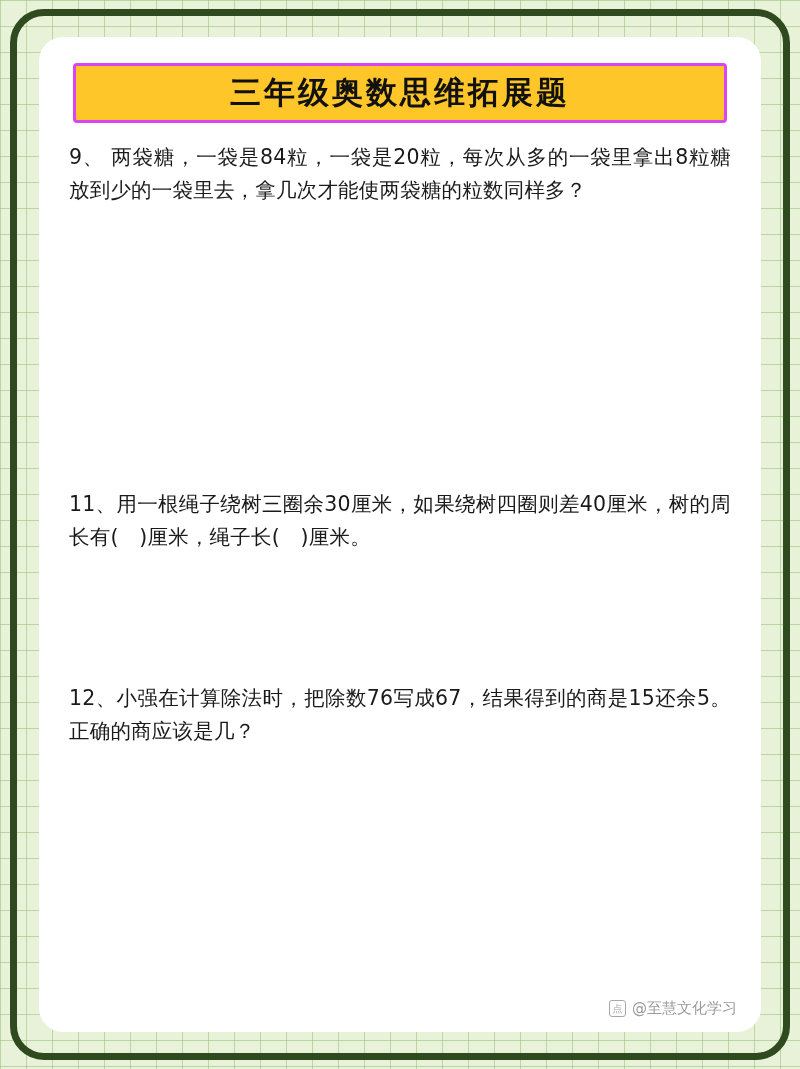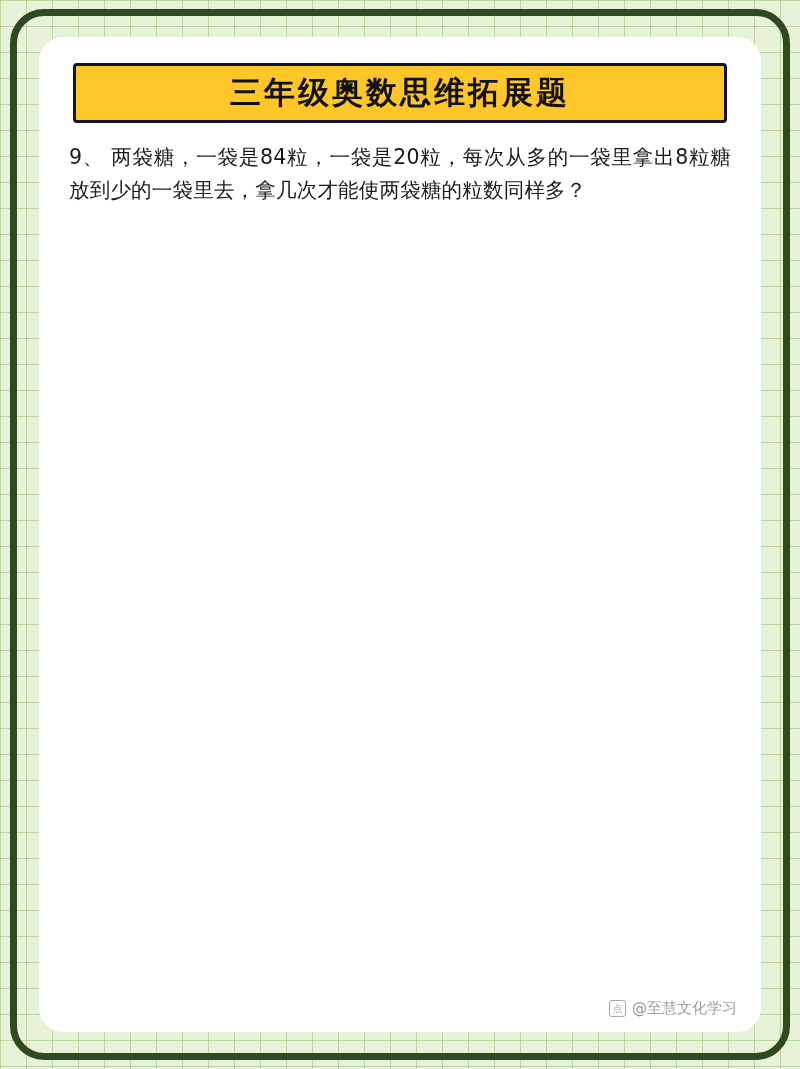--- a/index.html
+++ b/index.html
@@ -52,21 +52,21 @@
     box-sizing: border-box;
     overflow: hidden;
   }
 
   
   .title-wrap {
     margin: 26px 34px 0 34px;
   }
   .title-banner {
     background: #ffc629;
-    border: 3px solid #0f172a;
+    border: 3px solid #d946ef;
     border-radius: 4px;
     text-align: center;
     padding: 9px 0 11px 0;
   }
   .title-text {
     font-family: "DejaVu Sans", "Liberation Sans", sans-serif;
     font-size: 31px;
     font-weight: bold;
     letter-spacing: 3px;
     color: #111111;
@@ -128,22 +128,24 @@
         </div>
       </div>
 
       <div class="content">
 
         <div class="question">9、  两袋糖，一袋是84粒，一袋是20粒，每次从多的一袋里拿出8粒糖放到少的一袋里去，拿几次才能使两袋糖的粒数同样多？</div>
         <div class="q-gap-1"></div>
 
         <div class="q-gap-2"></div>
 
+        <div class="question">11、用一根绳子绕树三圈余30厘米，如果绕树四圈则差40厘米，树的周长有(　)厘米，绳子长(　)厘米。</div>
         <div class="q-gap-3"></div>
 
+        <div class="question">12、小强在计算除法时，把除数76写成67，结果得到的商是15还余5。正确的商应该是几？</div>
 
       </div>
 
       <div class="watermark">
         <span class="wm-badge">点</span>
         <span>@至慧文化学习</span>
       </div>
 
     </div>
   </div>

